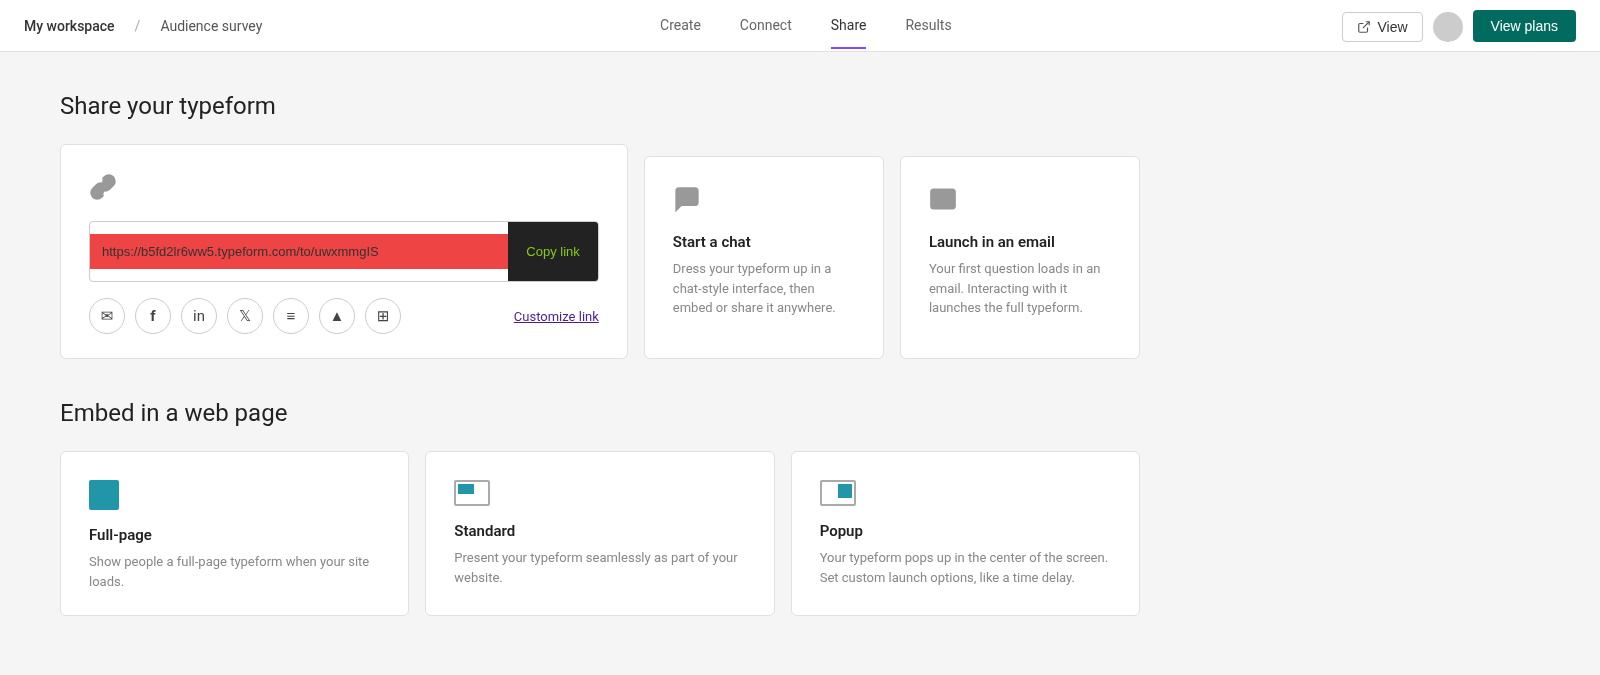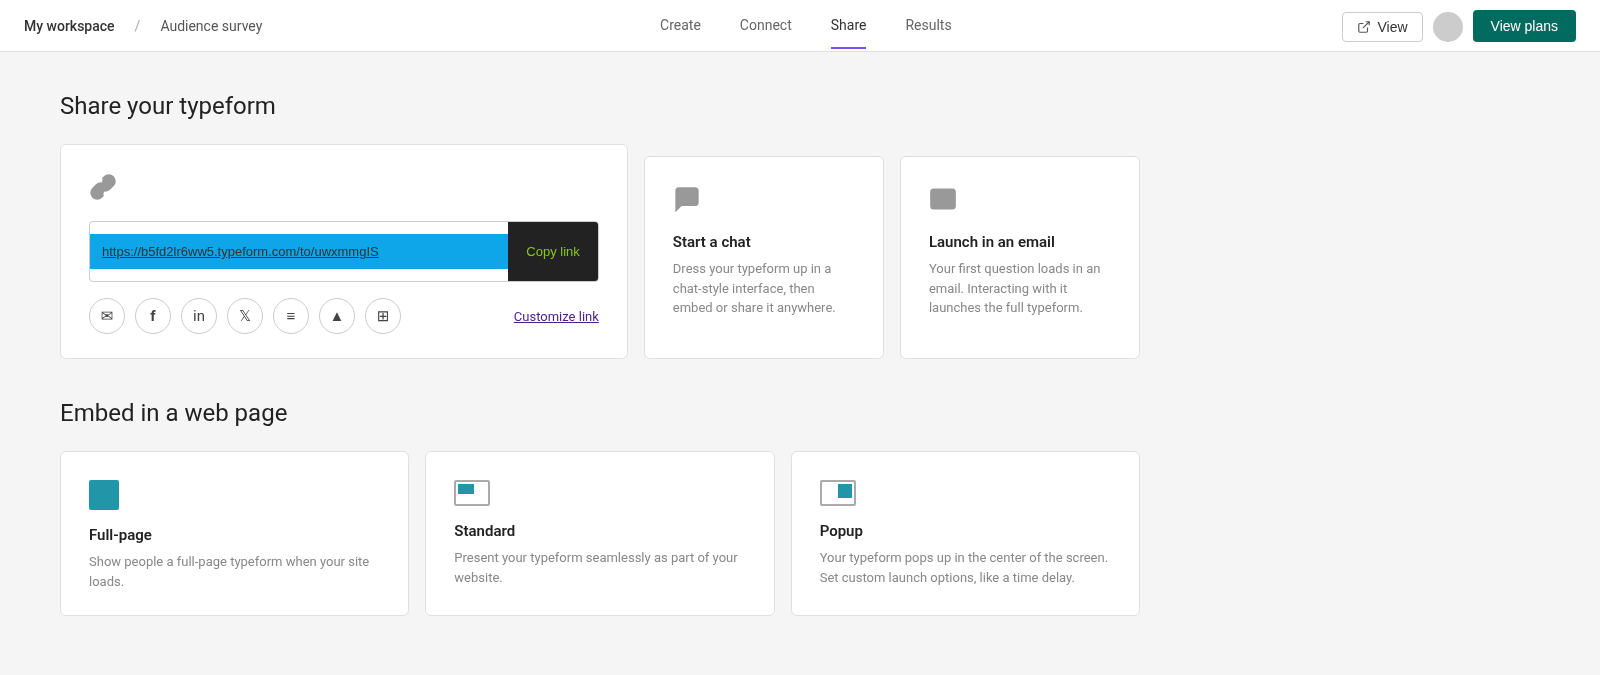--- a/index.html
+++ b/index.html
@@ -148,22 +148,21 @@
       overflow: hidden;
       margin-bottom: 16px;
     }
     .link-input {
       flex: 1;
       border: none;
       outline: none;
       padding: 10px 12px;
       font-size: 13px;
       color: #333;
-      background: #0ea5e9;
-      text-decoration: underline;
+      background: #ef4444;
     }
     .btn-copy-link {
       background: #222;
       color: #84cc16;
       border: none;
       padding: 22px 18px;
       font-size: 13px;
       cursor: pointer;
       white-space: nowrap;
     }

